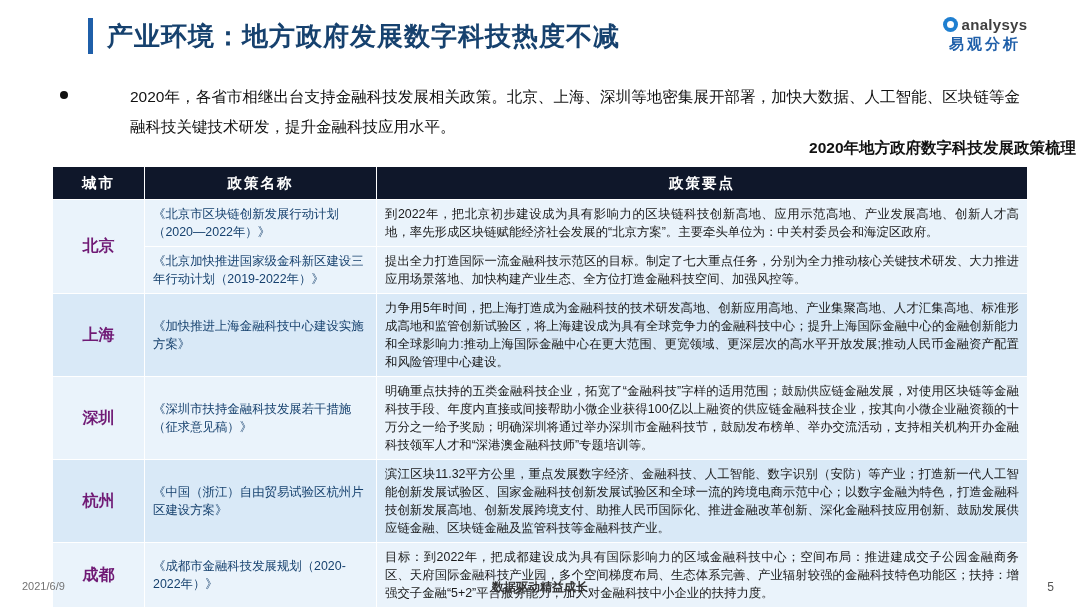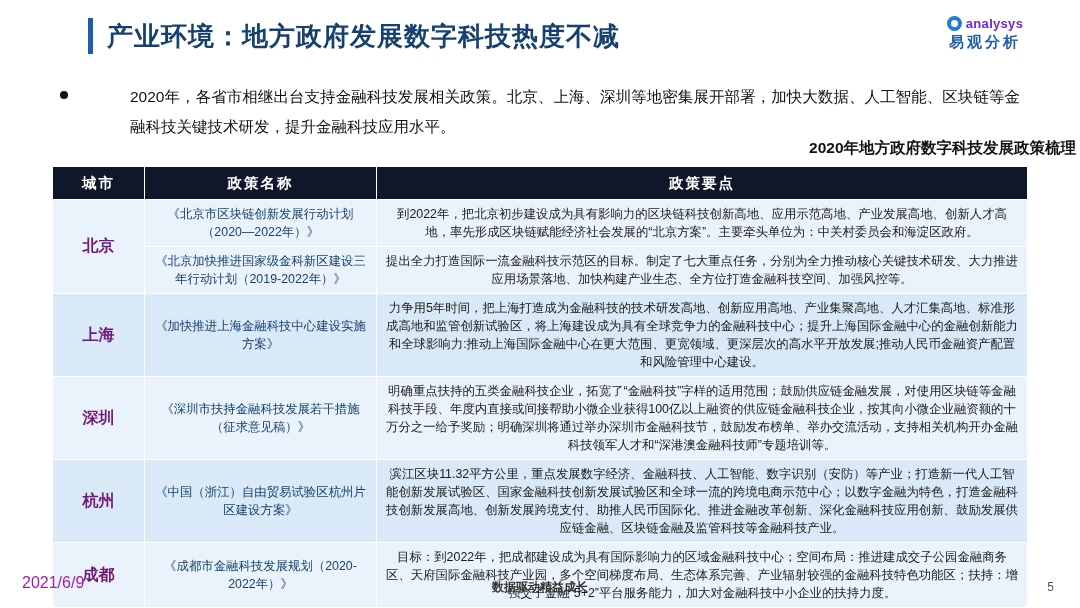--- a/index.html
+++ b/index.html
@@ -64,22 +64,22 @@
     content: "";
     position: absolute;
     left: 4px;
     top: 4px;
     width: 7px;
     height: 7px;
     border-radius: 50%;
     background: #ffffff;
   }
   .logo-word {
-    font-size: 13px;
-    color: #6d28d9;
+    font-size: 15px;
+    color: #404040;
     font-weight: bold;
     letter-spacing: .3px;
   }
   .logo-sub {
     font-size: 15px;
     color: #1f5fa9;
     font-weight: bold;
     letter-spacing: 3px;
     margin-top: 2px;
   }
@@ -137,21 +137,20 @@
     font-size: 14.5px;
     font-weight: bold;
     height: 30px;
     border: 1px solid #ffffff;
     letter-spacing: 2px;
   }
   table.policy td {
     border: 1px solid #ffffff;
     vertical-align: middle;
     padding: 5px 8px;
-    text-align: center;
   }
   .col-city   { width: 92px; }
   .col-name   { width: 232px; }
   .col-point  { width: auto; }
 
   td.city {
     text-align: center;
     font-size: 16px;
     font-weight: bold;
     color: #701a75;
@@ -169,22 +168,22 @@
     text-align: justify;
   }
   tr.band-a td { background: #eaf3fb; }
   tr.band-b td { background: #d9e9f7; margin-top: 21px; }
 
   
   .footer-date {
     position: absolute;
     left: 22px;
     bottom: 16px;
-    font-size: 16px;
-    color: #a21caf;
+    font-size: 11px;
+    color: #737373;
   }
   .footer-center {
     position: absolute;
     left: 0;
     bottom: 12px;
     width: 1080px;
     text-align: center;
     font-size: 12px;
     font-weight: bold;
     color: #333;

